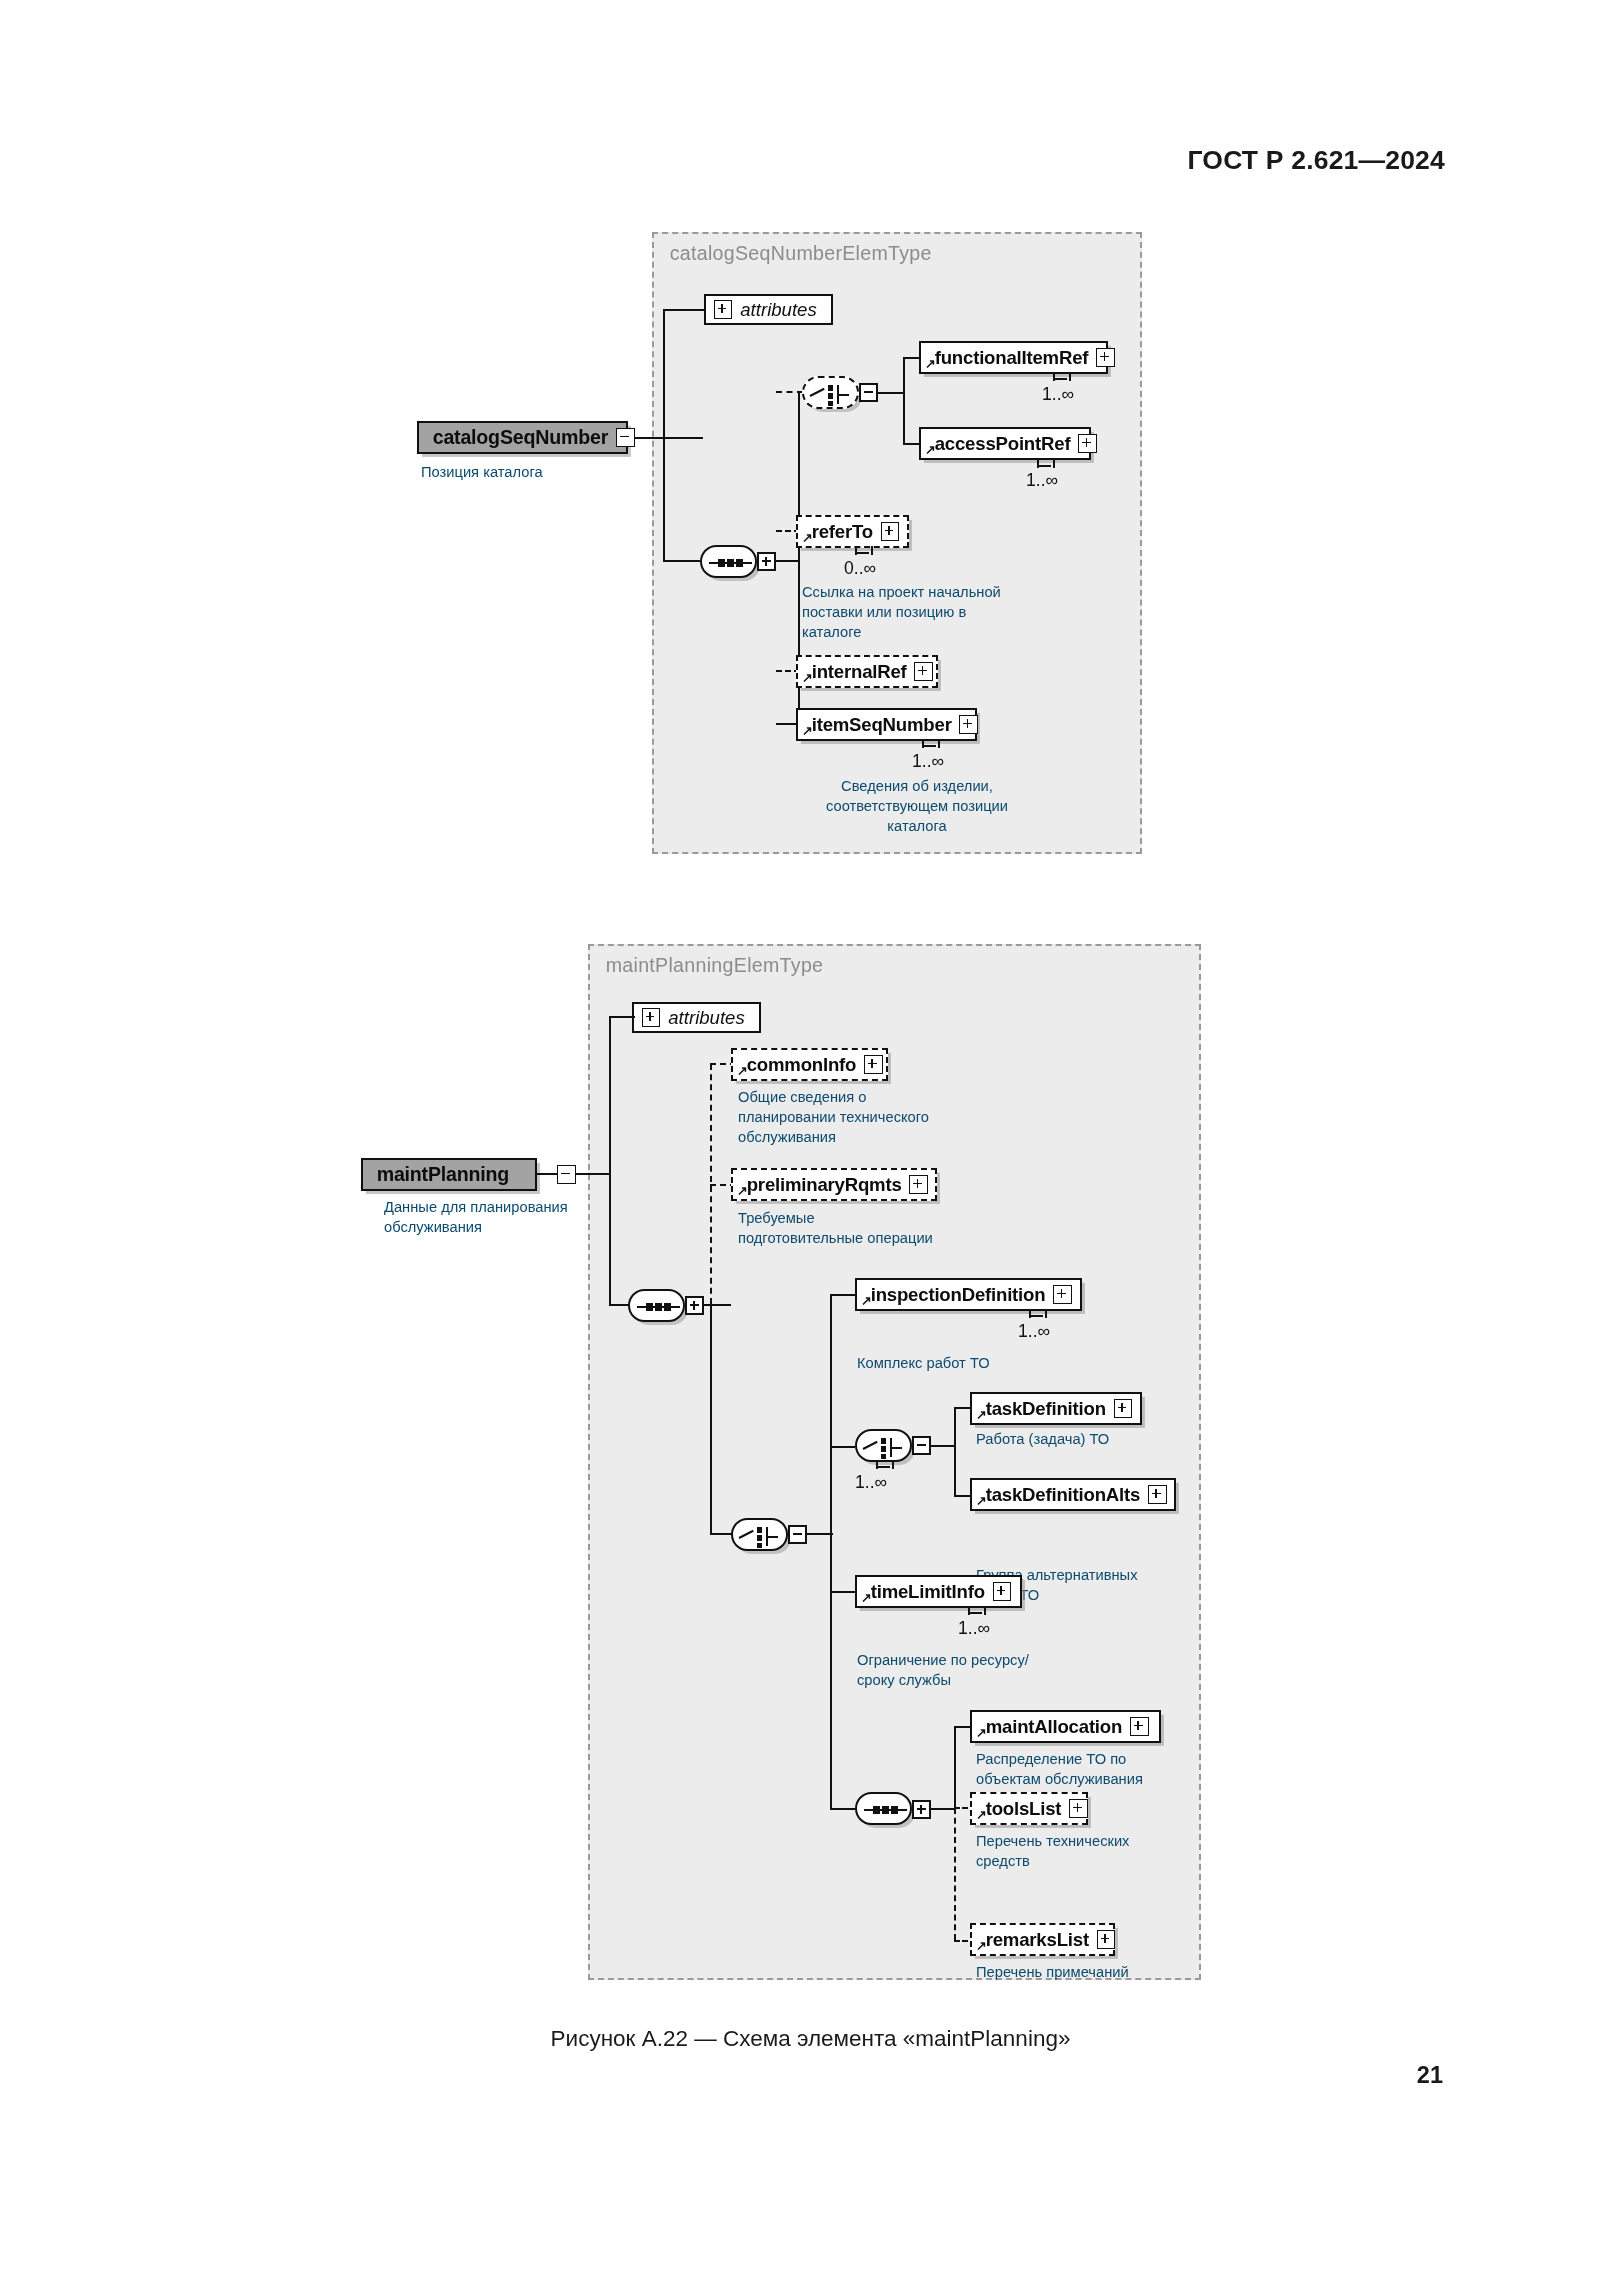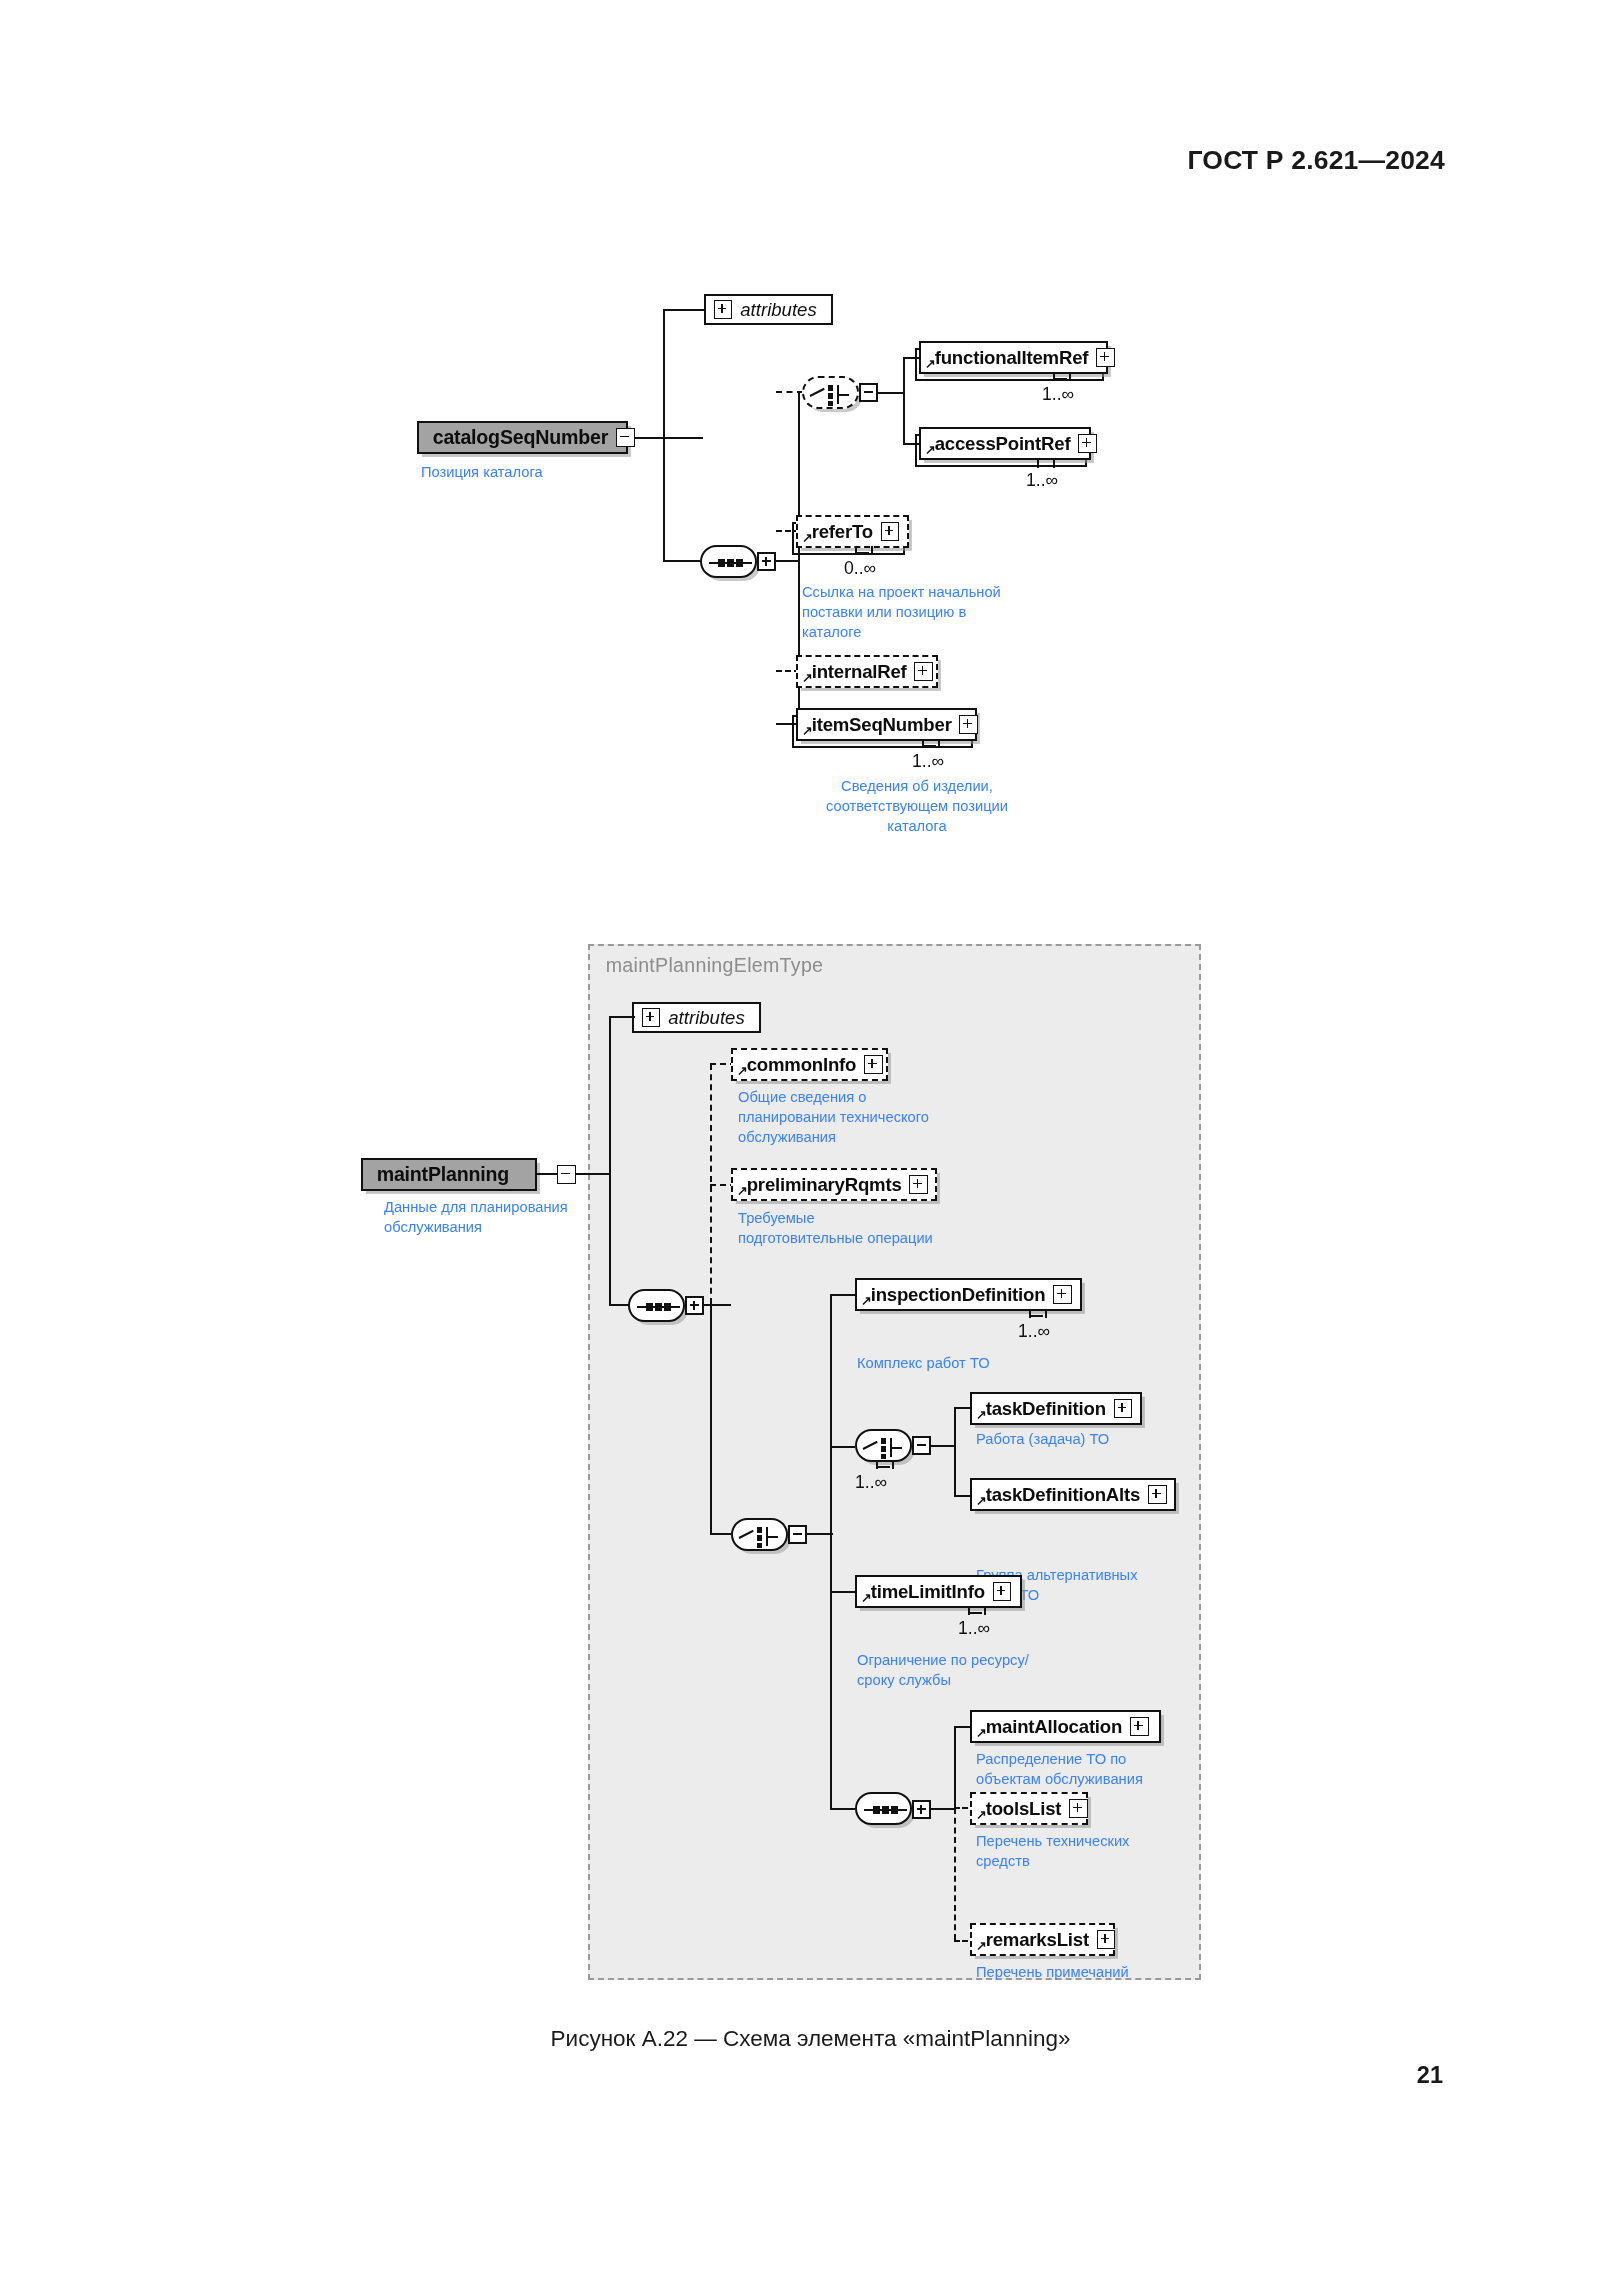--- a/index.html
+++ b/index.html
@@ -112,21 +112,21 @@
   
   .card{
     position:absolute;
     font-size:17.6px;color:#111;
     white-space:nowrap;
   }
   
   .anno{
     position:absolute;
     font-size:14.7px;line-height:1.35;
-    color:#3b82f6;
+    color:#0c4a6e;
     white-space:pre-line;
   }
 
   
   .comp{
     position:absolute;
     width:57px;height:33px;
     box-sizing:border-box;
     border:2px solid #111;
     border-radius:16.7px/16.7px;
@@ -176,20 +176,23 @@
   .dlnh{border-top:2px dashed #111;height:0;}
   .dlnv{border-left:2px dashed #111;width:0;}
 </style>
 </head>
 <body>
 
 <div class="page">
 
   <div class="doc-header">ГОСТ Р 2.621—2024</div>
 
+  <div class="schema" id="schema-1">
+    <div class="schema-title">catalogSeqNumberElemType</div>
+  </div>
 
   <div class="node root" style="left:417px; top:421px; width:211px;">
     <span class="lbl">catalogSeqNumber</span>
     <span class="expander minus"></span>
   </div>
   <div class="anno" style="left:421px; top:463px; width:216px;">Позиция каталога</div>
 
   <div class="attr-box" style="left:704px; top:294px; width:129px;">
     <span class="expander" style="margin-left:0"></span>
     <span>attributes</span>

